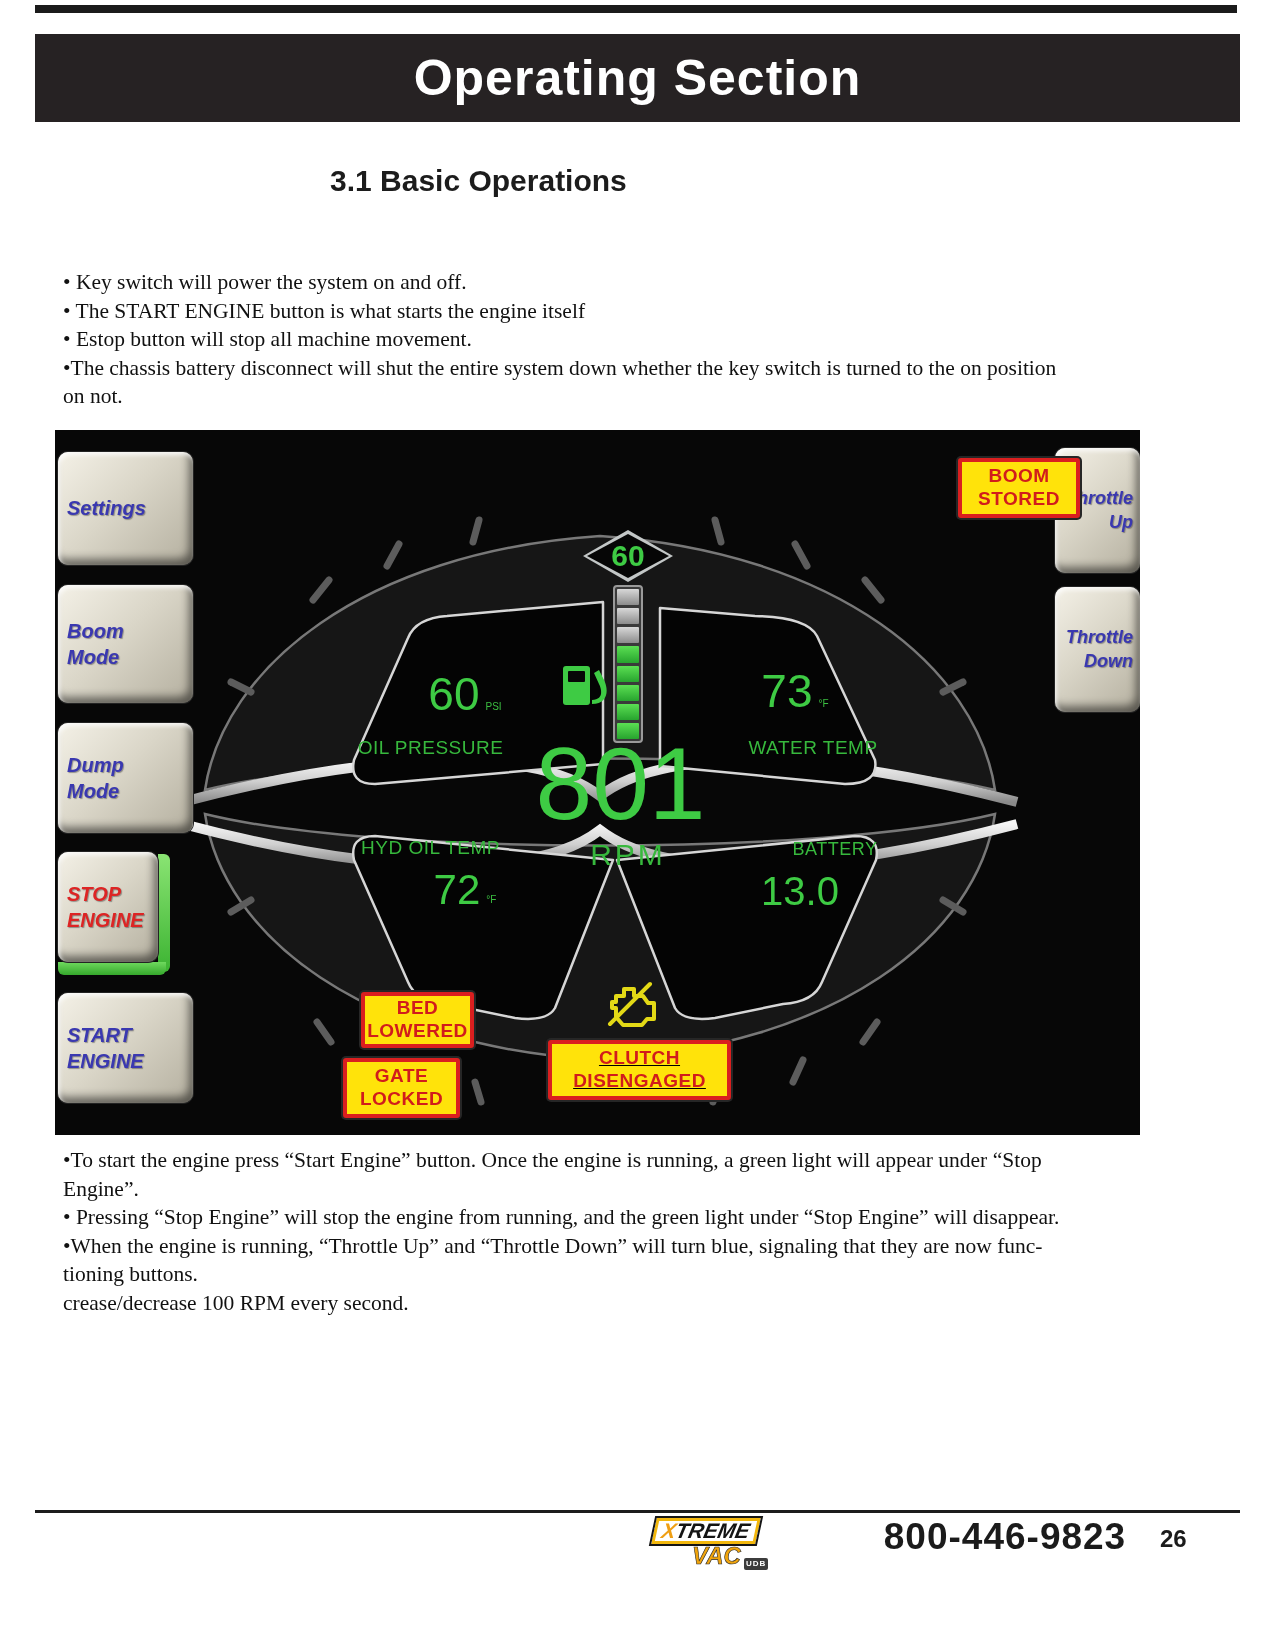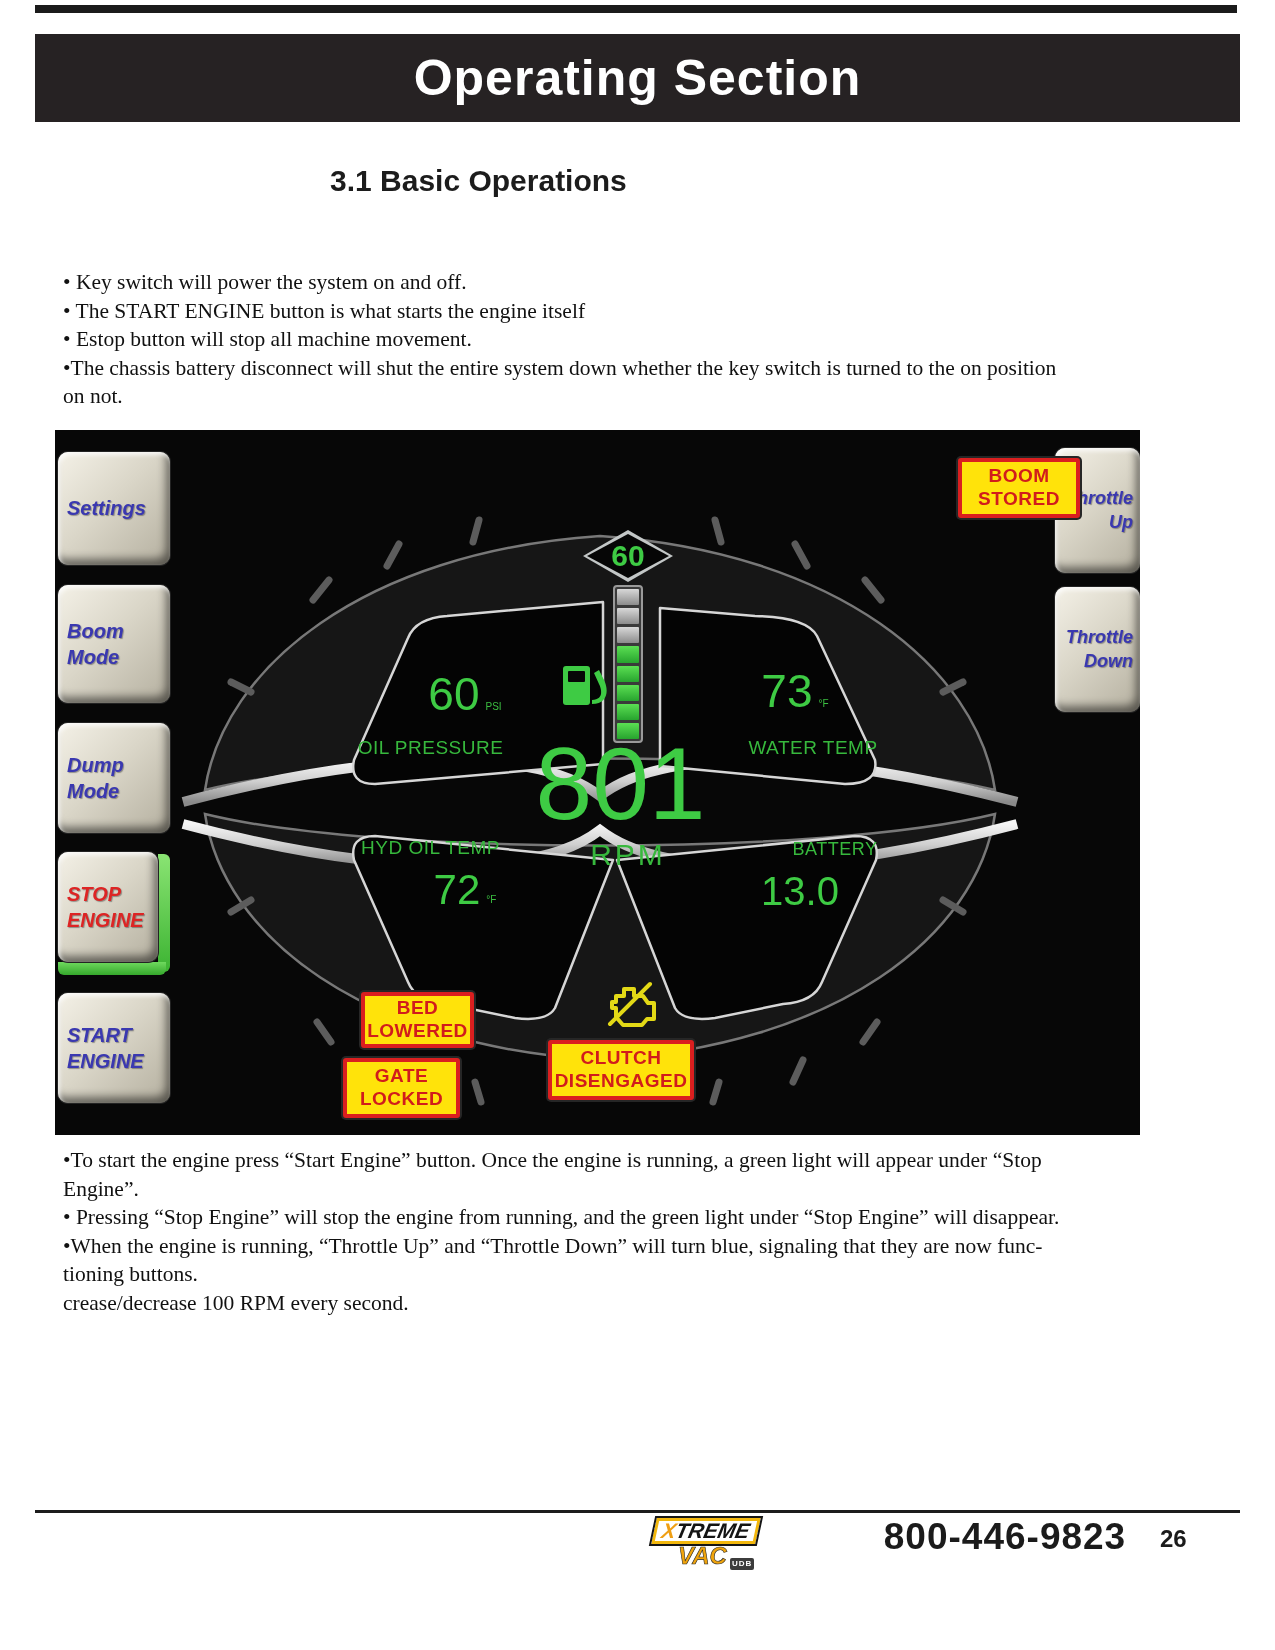--- a/index.html
+++ b/index.html
@@ -17,21 +17,21 @@
   
   .textblock{left:55px;width:1140px;}
   .textblock div{font:21.5px/28.6px "Liberation Serif",serif;color:#111;white-space:nowrap;margin-left:8px;}
 
   
   .dash{left:55px;top:430px;width:1085px;height:705px;background:#070707;overflow:hidden;}
   .dash svg.art{position:absolute;left:0;top:0;z-index:1;}
   .dz{position:absolute;z-index:2;}
 
   
-  .btn{position:absolute;z-index:3;left:3px;width:112px;border-radius:10px;
+  .btn{position:absolute;z-index:3;left:3px;width:135px;border-radius:10px;
        background:linear-gradient(135deg,#f4f1e7 0%,#dad6c8 45%,#b4af9f 100%);
        box-shadow:inset 2px 3px 4px rgba(255,255,255,.85), inset -4px -6px 9px rgba(0,0,0,.5), 0 0 0 1px #232323;
        display:flex;flex-direction:column;justify-content:center;gap:2px;padding-left:9px;box-sizing:border-box;}
   .btn span{color:#3a38b0;font:italic bold 20px/1.2 "Liberation Sans",sans-serif;
             text-shadow:1px 1px 1px rgba(50,50,50,.45);}
   .btn.stop span{color:#dd2424;}
   .btn.rightbtn{left:1000px;width:85px;align-items:flex-end;padding-left:0;padding-right:7px;text-align:right;}
   .btn.rightbtn span{font-size:18px;}
   .stopwrap{position:absolute;z-index:3;left:3px;top:422px;width:112px;height:123px;}
   .stopwrap .btn{left:0;top:0;width:100px;height:110px;}
@@ -64,21 +64,21 @@
   .fc-g{background:linear-gradient(180deg,#d8d8d8,#8c8c8c);border-radius:1px;}
   .fc-n{background:linear-gradient(180deg,#5bdf53,#27a42e);border-radius:1px;}
 
   
   .footline{left:35px;top:1510px;width:1205px;height:3px;background:#1c1c1c;}
   .logo{left:652px;top:1516px;width:118px;height:62px;}
   .logo .frame{display:inline-block;transform:skewX(-12deg);border:2px solid #151515;
                box-shadow:inset 0 0 0 3px #f2b70d;background:#fff;padding:1px 8px;}
   .logo .frame b{display:inline-block;transform:skewX(0deg);font:italic bold 21px "Liberation Sans",sans-serif;color:#141414;}
   .logo .frame b::first-letter{color:#ef9f14;}
-  .logo .vac{margin:-4px 0 0 26px;font:italic bold 24px "Liberation Sans",sans-serif;color:#f0a40c;
+  .logo .vac{margin:-4px 0 0 40px;font:italic bold 24px "Liberation Sans",sans-serif;color:#f0a40c;
              -webkit-text-stroke:.6px #2a2a2a;display:flex;align-items:flex-end;gap:3px;text-align:center;}
   .logo .badge{font:bold 8px/1 "Liberation Sans",sans-serif;color:#fff;background:#3c3c3c;border-radius:2px;
                padding:2px 2px;letter-spacing:1px;-webkit-text-stroke:0;}
   .phone{left:880px;top:1518px;width:250px;text-align:center;
          font:bold 37px/1 "Liberation Sans",sans-serif;color:#1b1b1b;letter-spacing:1px;}
   .pageno{left:1160px;top:1527px;font:bold 24px/1 "Liberation Sans",sans-serif;color:#1b1b1b;}
 </style>
 </head>
 <body>
 
@@ -211,21 +211,21 @@
       <span>STORED</span>
     </div>
     <div class="warn" style="left:306px;top:562px;width:113px;height:56px;">
       <span>BED</span>
       <span>LOWERED</span>
     </div>
     <div class="warn" style="left:288px;top:628px;width:117px;height:60px;">
       <span>GATE</span>
       <span>LOCKED</span>
     </div>
-    <div class="warn" style="left:493px;top:610px;width:146px;height:60px;">
+    <div class="warn" style="left:493px;top:610px;width:183px;height:60px;text-decoration:underline;">
       <span>CLUTCH</span>
       <span>DISENGAGED</span>
     </div>
 
     <div class="btn" style="top:22px;height:113px;">
       <span>Settings</span>
       <span></span>
     </div>
     <div class="btn" style="top:155px;height:118px;">
       <span>Boom</span>

